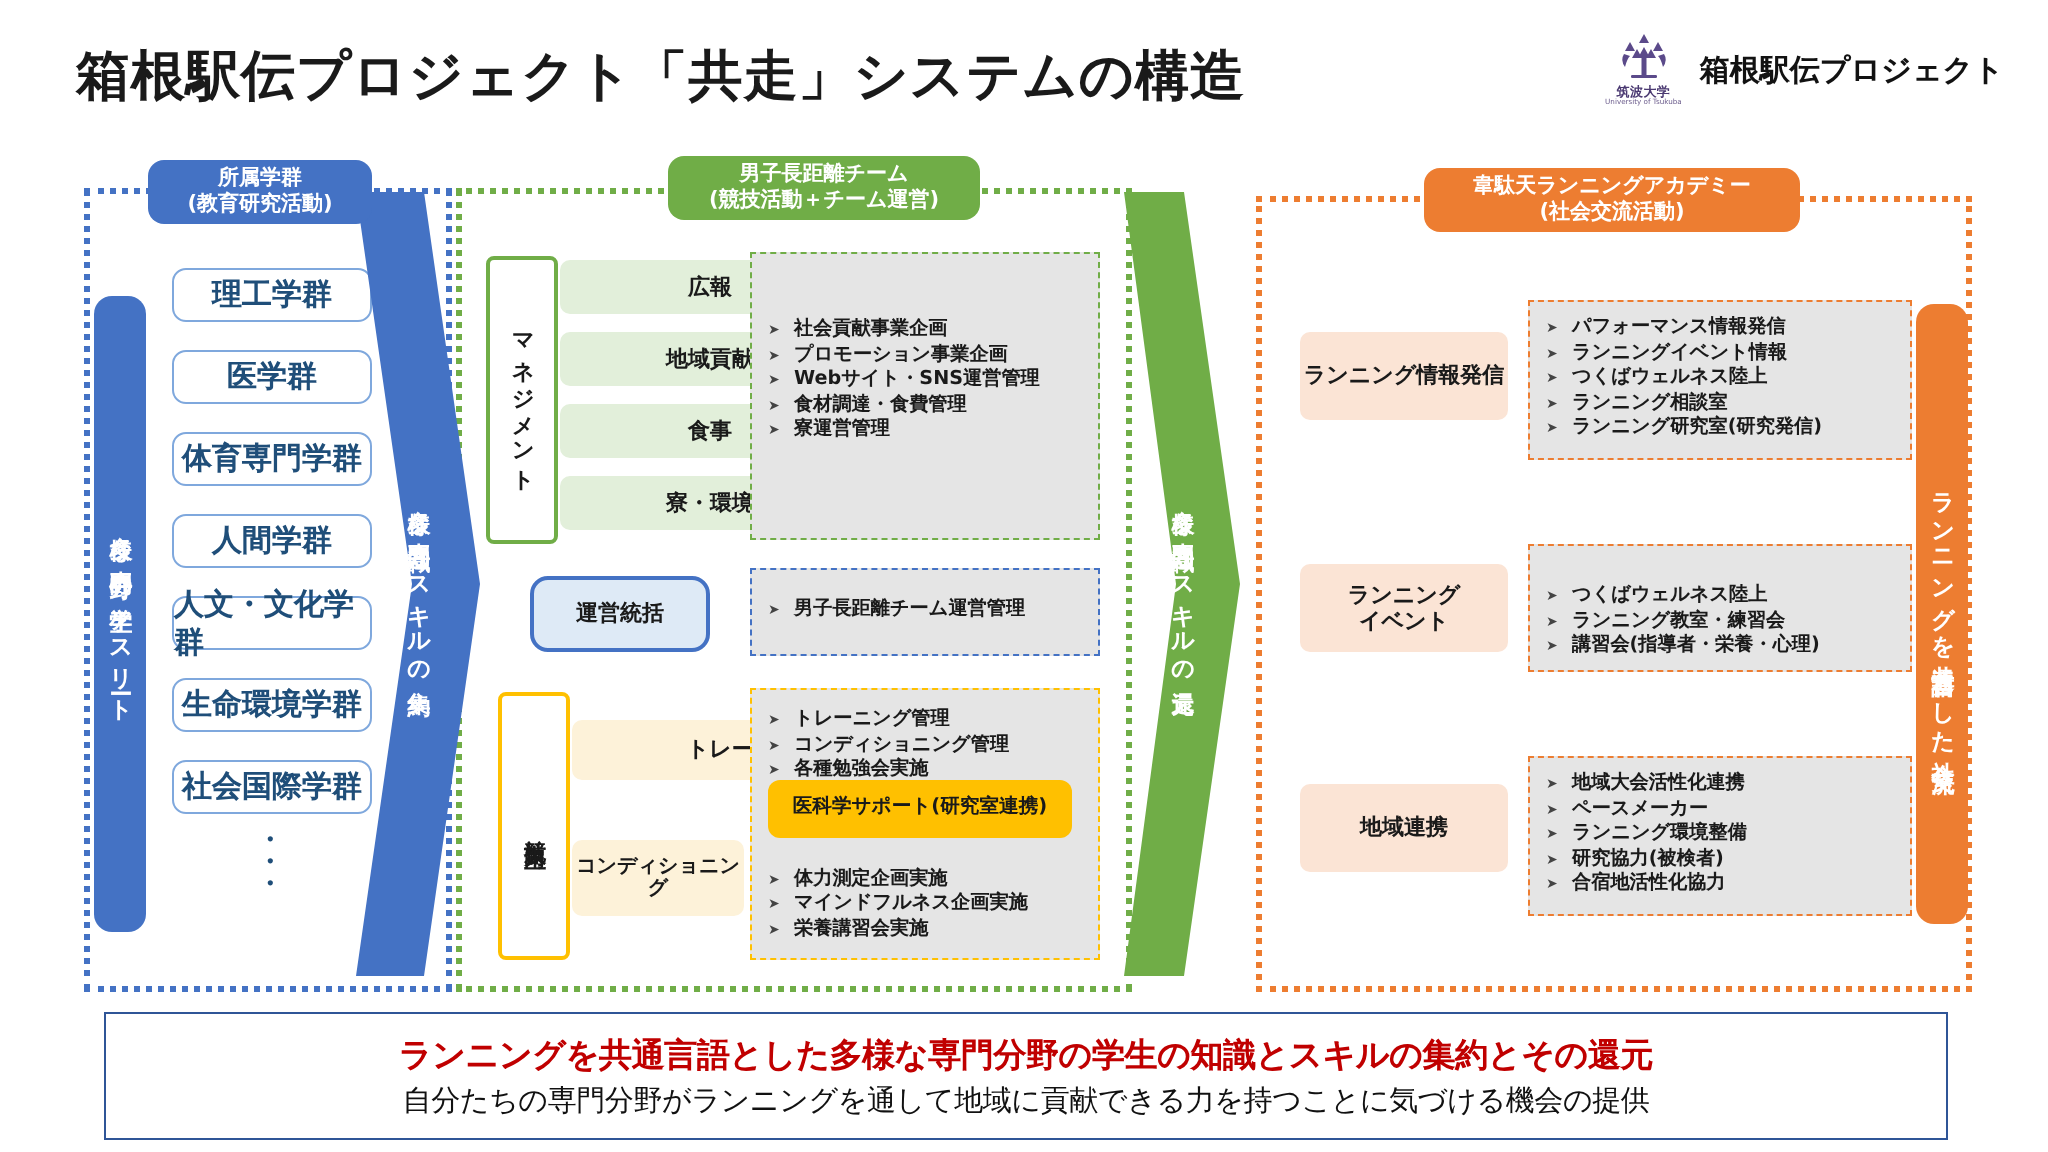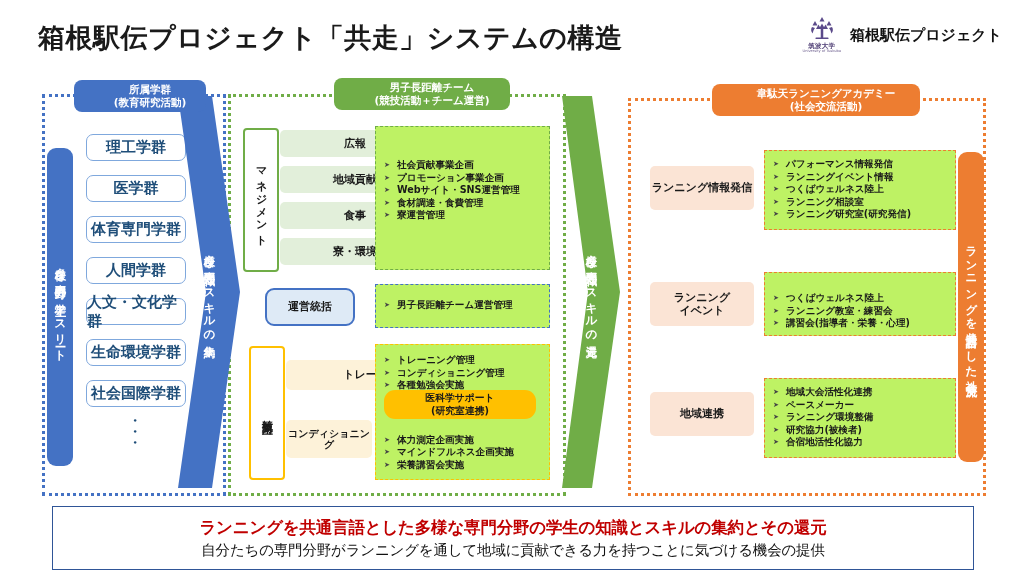--- a/index.html
+++ b/index.html
@@ -28,21 +28,20 @@
   .brand-uni-en{font-size:3.6px;color:#6b5c8c;line-height:1.1;}
   .brand-text{font-size:15px;font-weight:bold;color:#121212;white-space:nowrap;}
 
   
   .abs{position:absolute;}
   .hdr-pill{
     position:absolute;border-radius:8px;color:#fff;text-align:center;
     font-weight:bold;font-size:10.5px;line-height:1.25;
     display:flex;flex-direction:column;align-items:center;justify-content:center;
     z-index:6;
-    padding-left:20px;
   }
   .hdr-blue{background:#4472c4;}
   .hdr-green{background:#70ad47;}
   .hdr-orange{background:#ed7d31;}
 
   .zone{position:absolute;background:#fff;}
   .zone-blue{border:3px dotted #4472c4;}
   .zone-green{border:3px dotted #70ad47;}
   .zone-orange{border:3px dotted #ed7d31;}
 
@@ -89,38 +88,38 @@
   .cat-yellow-outline{border:2px solid #ffc000;background:#fff;color:#1a1a1a;
     writing-mode:vertical-rl;text-orientation:upright;letter-spacing:1px;}
   .sub-green{background:#e2efda;color:#1a1a1a;border-radius:5px;padding-left:32px;}
   .sub-yellow{background:#fdf2d9;color:#1a1a1a;border-radius:5px;}
   .sub-peach{background:#fbe4d5;color:#1a1a1a;border-radius:5px;}
   .blue-round{
     border:2px solid #4472c4;background:#deeaf6;color:#1a1a1a;border-radius:9px;
   }
 
   
-  .bpanel{position:absolute;background:#bef264;}
+  .bpanel{position:absolute;background:#e5e5e5;}
   .bp-green{border:1.6px dashed #70ad47;}
   .bp-blue{border:1.6px dashed #4472c4;}
   .bp-yellow{border:1.6px dashed #ffc000;}
   .bp-orange{border:1.6px dashed #ed7d31;}
   .blist{margin:0;padding:0;list-style:none;}
   .blist li{
     font-size:9.6px;font-weight:bold;color:#1a1a1a;
     line-height:12.6px;white-space:nowrap;
     padding-left:13px;position:relative;
   }
   .blist li:before{
     content:"\27A4";position:absolute;left:0;top:0;
     font-size:7px;color:#444;line-height:12.6px;
   }
   .hl-orange{
-    position:absolute;background:#ffc000;border-radius:11px;
-    display:flex;flex-direction:column;align-items:center;justify-content:center;
+    position:absolute;background:#ffc000;border-radius:6px;
+    display:flex;align-items:center;justify-content:center;
     font-size:9.8px;font-weight:bold;color:#1a1a1a;line-height:1.25;text-align:center;
   }
 
   
   .summary{
     position:absolute;left:52px;top:506px;width:920px;height:62px;
     border:1.6px solid #2f5597;background:#fff;
     display:flex;flex-direction:column;align-items:center;justify-content:center;
   }
   .sum-1{font-size:16.5px;font-weight:bold;color:#c00000;white-space:nowrap;letter-spacing:-.2px;}

